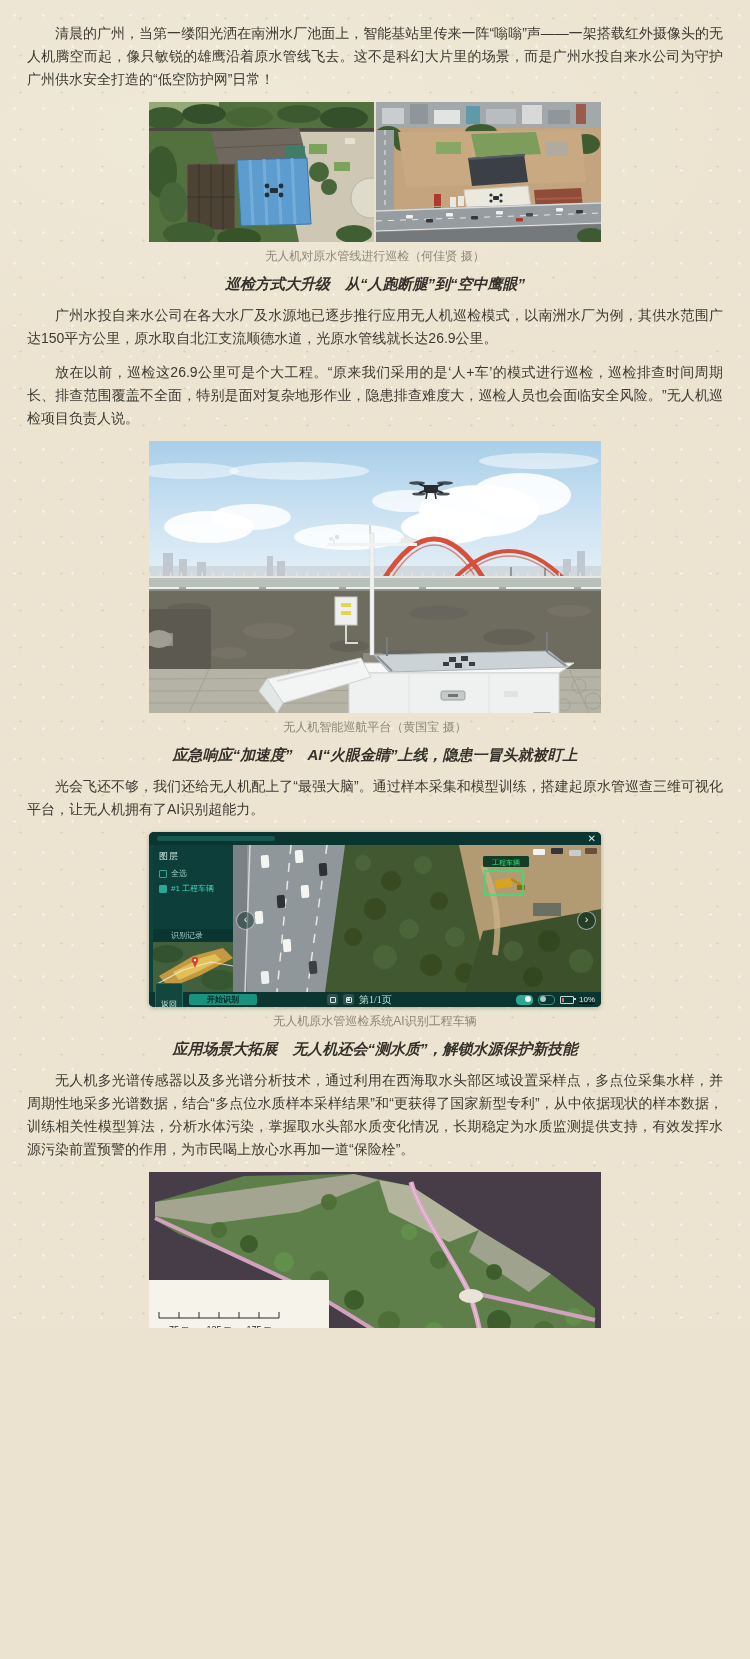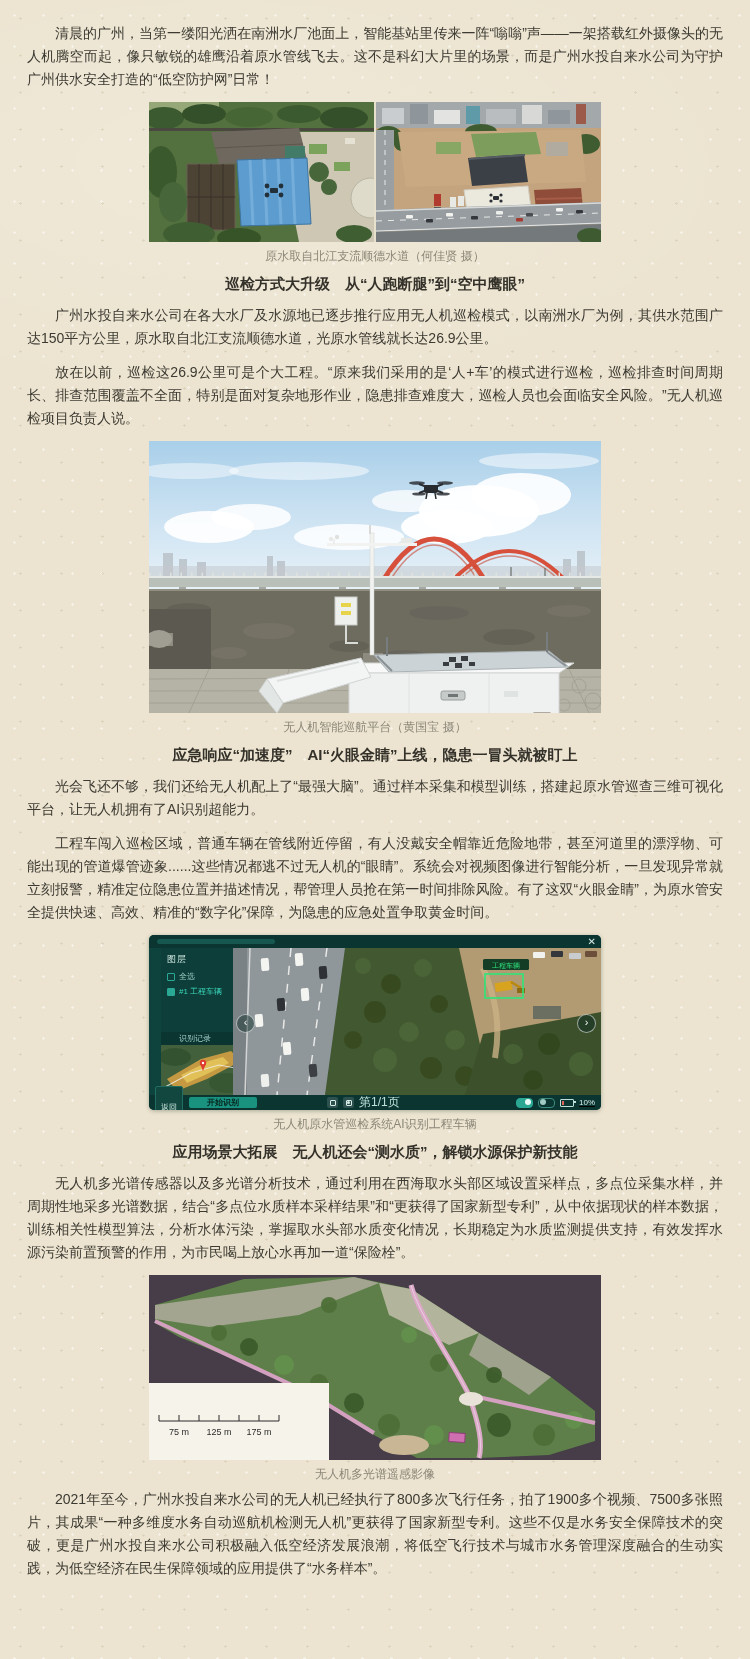--- a/index.html
+++ b/index.html
@@ -2,57 +2,58 @@
 <html><head>
 <meta charset="utf-8">
 <style>
   html,body{margin:0;padding:0;}
   body{
     width:750px;
     font-family:"Liberation Sans","DejaVu Sans",sans-serif;
     background:#ebe3cf;
   }
   .page{
-    width:750px;height:1659px;box-sizing:border-box;
+    width:750px;height:1328px;box-sizing:border-box;
     padding:22px 27px 0;
     background-color:#ece4d0;
     background-image:
       radial-gradient(rgba(209,197,170,.55) 1px, transparent 1.4px),
       radial-gradient(rgba(255,255,255,.5) 1px, transparent 1.4px),
       radial-gradient(ellipse 900px 400px at 30% 10%, rgba(255,255,255,.18), transparent 60%);
     background-size:41px 37px, 29px 31px, auto;
     overflow:hidden;
   }
   p.body-text{
     margin:0 0 11px;
     font-size:14px;line-height:23px;color:#3c3a32;
     text-align:justify;text-indent:2em;
   }
   h2.section-heading{
     margin:4px 0 10px;
     font-size:15px;line-height:20px;font-weight:bold;color:#34312a;
     text-align:center;
+    font-style:italic;
   }
   figure{margin:0 auto;width:452px;}
   figcaption{
     padding:6px 0 6px;font-size:12px;line-height:16px;color:#8c8779;text-align:center;
   }
   .photo-pair{display:flex;gap:2px;background:#e7e0cd;}
   .photo-pair svg{display:block;}
   .photo-frame svg{display:block;}
   
   .ui{
     position:relative;width:452px;height:175px;background:#0d423d;
     border-radius:5px;overflow:hidden;box-shadow:0 1px 4px rgba(40,60,50,.35);
     font-family:"Liberation Sans","DejaVu Sans",sans-serif;
   }
   .ui-top{position:absolute;top:0;left:0;right:0;height:13px;background:#0a3531;}
   .ui-top .pill{position:absolute;left:8px;top:4px;width:118px;height:5px;border-radius:3px;background:#16584f;}
   .ui-close{position:absolute;right:5px;top:0;font-size:10px;line-height:13px;color:#d9ece8;}
-  .ui-side{position:absolute;left:12px;top:13px;bottom:15px;width:84px;background:#0d3e39;padding:5px 6px;box-sizing:border-box;}
+  .ui-side{position:absolute;left:4px;top:13px;bottom:15px;width:84px;background:#0d3e39;padding:5px 6px;box-sizing:border-box;}
   .side-head{font-size:9px;color:#d2e9e3;margin-bottom:5px;letter-spacing:1px;}
   .side-row{display:flex;align-items:center;gap:4px;margin-bottom:4px;}
   .cbx{width:6px;height:6px;border:1px solid #2aa894;border-radius:1px;flex:0 0 auto;}
   .cbx.on{background:#2aa894;}
   .side-label{font-size:8px;color:#9fccc4;white-space:nowrap;}
   .side-label.hl{color:#3bd9bd;}
   .record-bar{position:absolute;left:0;right:0;bottom:50px;height:13px;background:#0a3531;
     font-size:8px;line-height:13px;color:#9fccc4;padding-left:18px;box-sizing:border-box;}
   .map-thumb{position:absolute;left:0;right:0;bottom:0;height:50px;overflow:hidden;}
   .ui-main{position:absolute;left:84px;top:13px;right:0;bottom:15px;overflow:hidden;}
@@ -69,21 +70,21 @@
     display:flex;align-items:center;padding:0 6px;box-sizing:border-box;gap:6px;
   }
   .btn-dark{font-size:8px;line-height:10px;color:#cfe8e2;background:#11473f;border:1px solid #1f6e61;
     border-radius:2px;padding:16px 5px;height:11px;box-sizing:border-box;}
   .btn-teal{font-size:8px;line-height:11px;color:#06231e;background:#19927f;border-radius:2px;
     padding:0 18px;height:11px;box-sizing:border-box;font-weight:bold;}
   .ui-bottom .mid{display:flex;align-items:center;gap:5px;margin-left:64px;}
   .icon-sq{width:11px;height:11px;border-radius:2px;background:rgba(255,255,255,.14);position:relative;}
   .icon-sq::before{content:"";position:absolute;inset:2.5px;border:1px solid #d9ece8;border-radius:1px;}
   .icon-cam::after{content:"";position:absolute;left:4px;top:4px;width:3px;height:3px;border-radius:50%;background:#d9ece8;}
-  .pg{font-size:12px;color:#bfe0da;}
+  .pg{font-size:10px;color:#bfe0da;font-family:Liberation Serif, serif;}
   .ui-bottom .right{margin-left:auto;display:flex;align-items:center;gap:5px;text-decoration:underline;}
   .toggle{width:15px;height:8px;border-radius:4px;border:1px solid #3d8c80;position:relative;}
   .toggle .knob{position:absolute;top:0.5px;width:6px;height:6px;border-radius:50%;background:#9fccc4;left:1px;}
   .toggle.on{background:#2aa894;border-color:#2aa894;}
   .toggle.on .knob{left:auto;right:1px;background:#eafcf8;}
   .battery{width:12px;height:6px;border:1px solid #bfe0da;border-radius:1px;position:relative;}
   .battery::after{content:"";position:absolute;right:-3px;top:1px;width:2px;height:2px;background:#bfe0da;}
   .battery .lvl{position:absolute;left:1px;top:1px;bottom:1px;width:2px;background:#e0655a;}
   .pct{font-size:8px;color:#d7ece8;}
 </style>
@@ -200,21 +201,21 @@
           <rect x="50" y="117" width="7" height="3.5" rx="1" fill="#34383c"></rect>
           <rect x="95" y="114" width="7" height="3.5" rx="1" fill="#34383c"></rect>
           <rect x="150" y="111" width="7" height="3.5" rx="1" fill="#4a4e52"></rect>
           <rect x="200" y="108" width="7" height="3.5" rx="1" fill="#34383c"></rect>
           <rect x="140" y="116" width="7" height="3.5" rx="1" fill="#a53a30"></rect>
         </g>
         <polygon points="0,130 225,122 225,140 0,140" fill="#74797c"></polygon>
         <ellipse cx="215" cy="134" rx="14" ry="8" fill="#3d5a30"></ellipse>
       </svg>
     </div>
-    <figcaption>原水取自北江支流顺德水道（何佳贤 摄）</figcaption>
+    <figcaption>无人机对原水管线进行巡检（何佳贤 摄）</figcaption>
   </figure>
 
   <h2 class="section-heading">巡检方式大升级　从“人跑断腿”到“空中鹰眼”</h2>
 
   <p class="body-text">广州水投自来水公司在各大水厂及水源地已逐步推行应用无人机巡检模式，以南洲水厂为例，其供水范围广达150平方公里，原水取自北江支流顺德水道，光原水管线就长达26.9公里。</p>
   <p class="body-text">放在以前，巡检这26.9公里可是个大工程。“原来我们采用的是‘人+车’的模式进行巡检，巡检排查时间周期长、排查范围覆盖不全面，特别是面对复杂地形作业，隐患排查难度大，巡检人员也会面临安全风险。”无人机巡检项目负责人说。</p>
 
   <figure>
     <div class="photo-frame">
       <svg width="452" height="272" viewBox="0 0 452 272">
@@ -354,21 +355,20 @@
           <line x1="4" y1="4" x2="5" y2="10" stroke="#272b30" stroke-width="1.5"></line>
         </g>
       </svg>
     </div>
     <figcaption>无人机智能巡航平台（黄国宝 摄）</figcaption>
   </figure>
 
   <h2 class="section-heading">应急响应“加速度”　AI“火眼金睛”上线，隐患一冒头就被盯上</h2>
 
   <p class="body-text">光会飞还不够，我们还给无人机配上了“最强大脑”。通过样本采集和模型训练，搭建起原水管巡查三维可视化平台，让无人机拥有了AI识别超能力。</p>
-  <p class="body-text">工程车闯入巡检区域，普通车辆在管线附近停留，有人没戴安全帽靠近危险地带，甚至河道里的漂浮物、可能出现的管道爆管迹象......这些情况都逃不过无人机的“眼睛”。系统会对视频图像进行智能分析，一旦发现异常就立刻报警，精准定位隐患位置并描述情况，帮管理人员抢在第一时间排除风险。有了这双“火眼金睛”，为原水管安全提供快速、高效、精准的“数字化”保障，为隐患的应急处置争取黄金时间。</p>
 
   <figure>
     <div class="ui">
       <div class="ui-top">
         <div class="pill"></div>
         <div class="ui-close">✕</div>
       </div>
       <div class="ui-side">
         <div class="side-head">图层</div>
         <div class="side-row">

